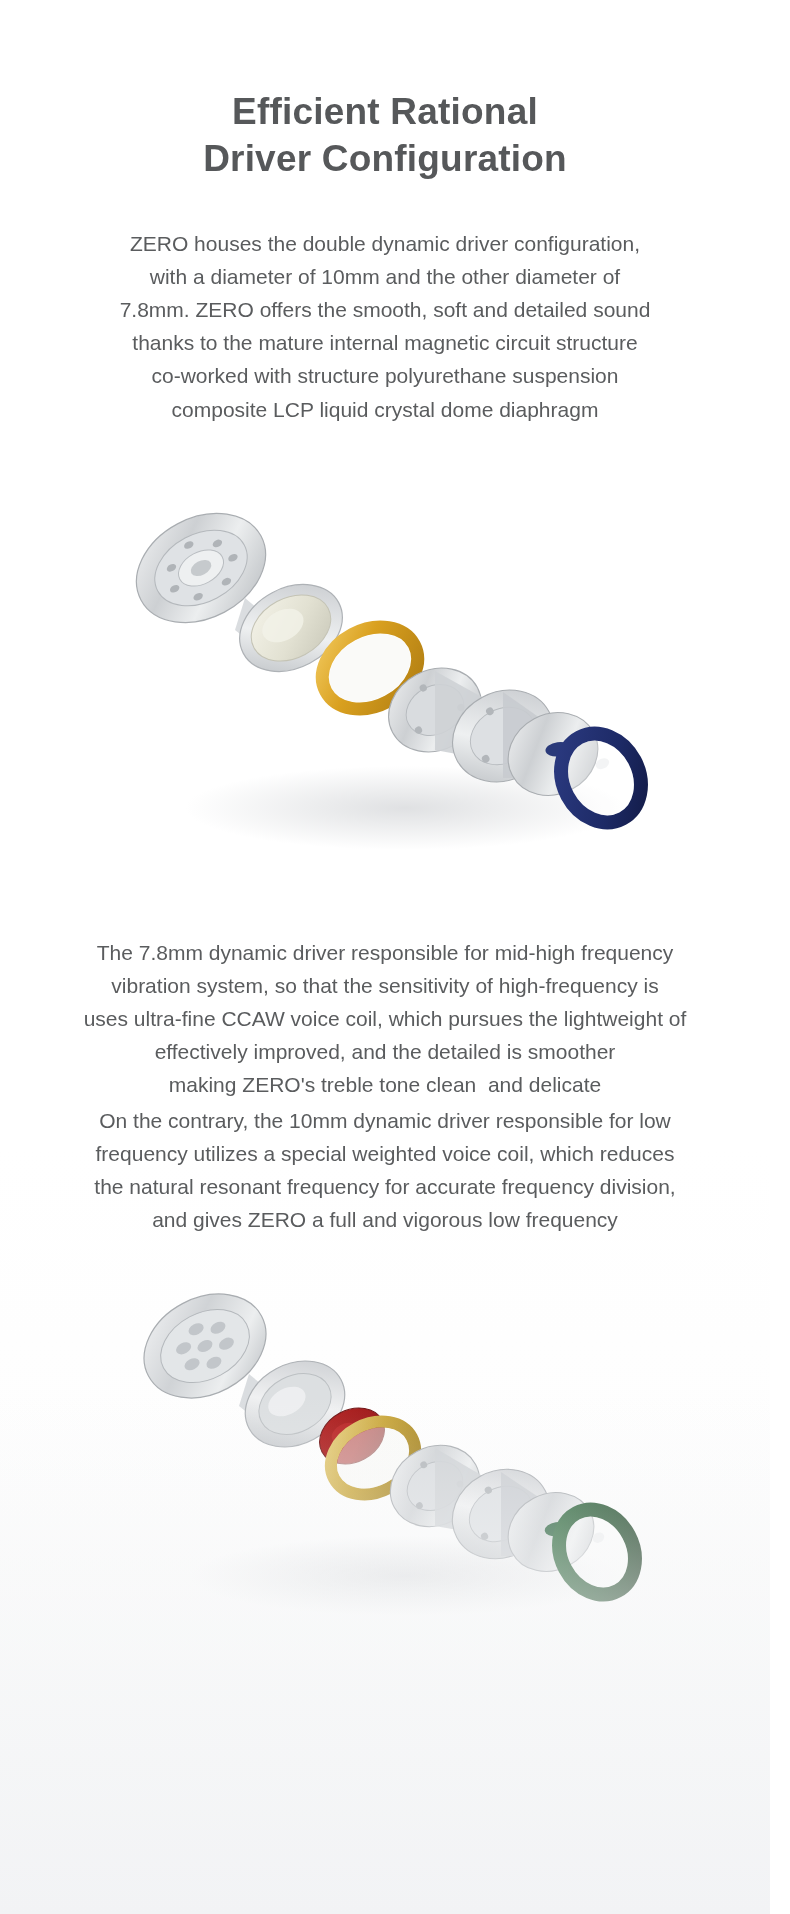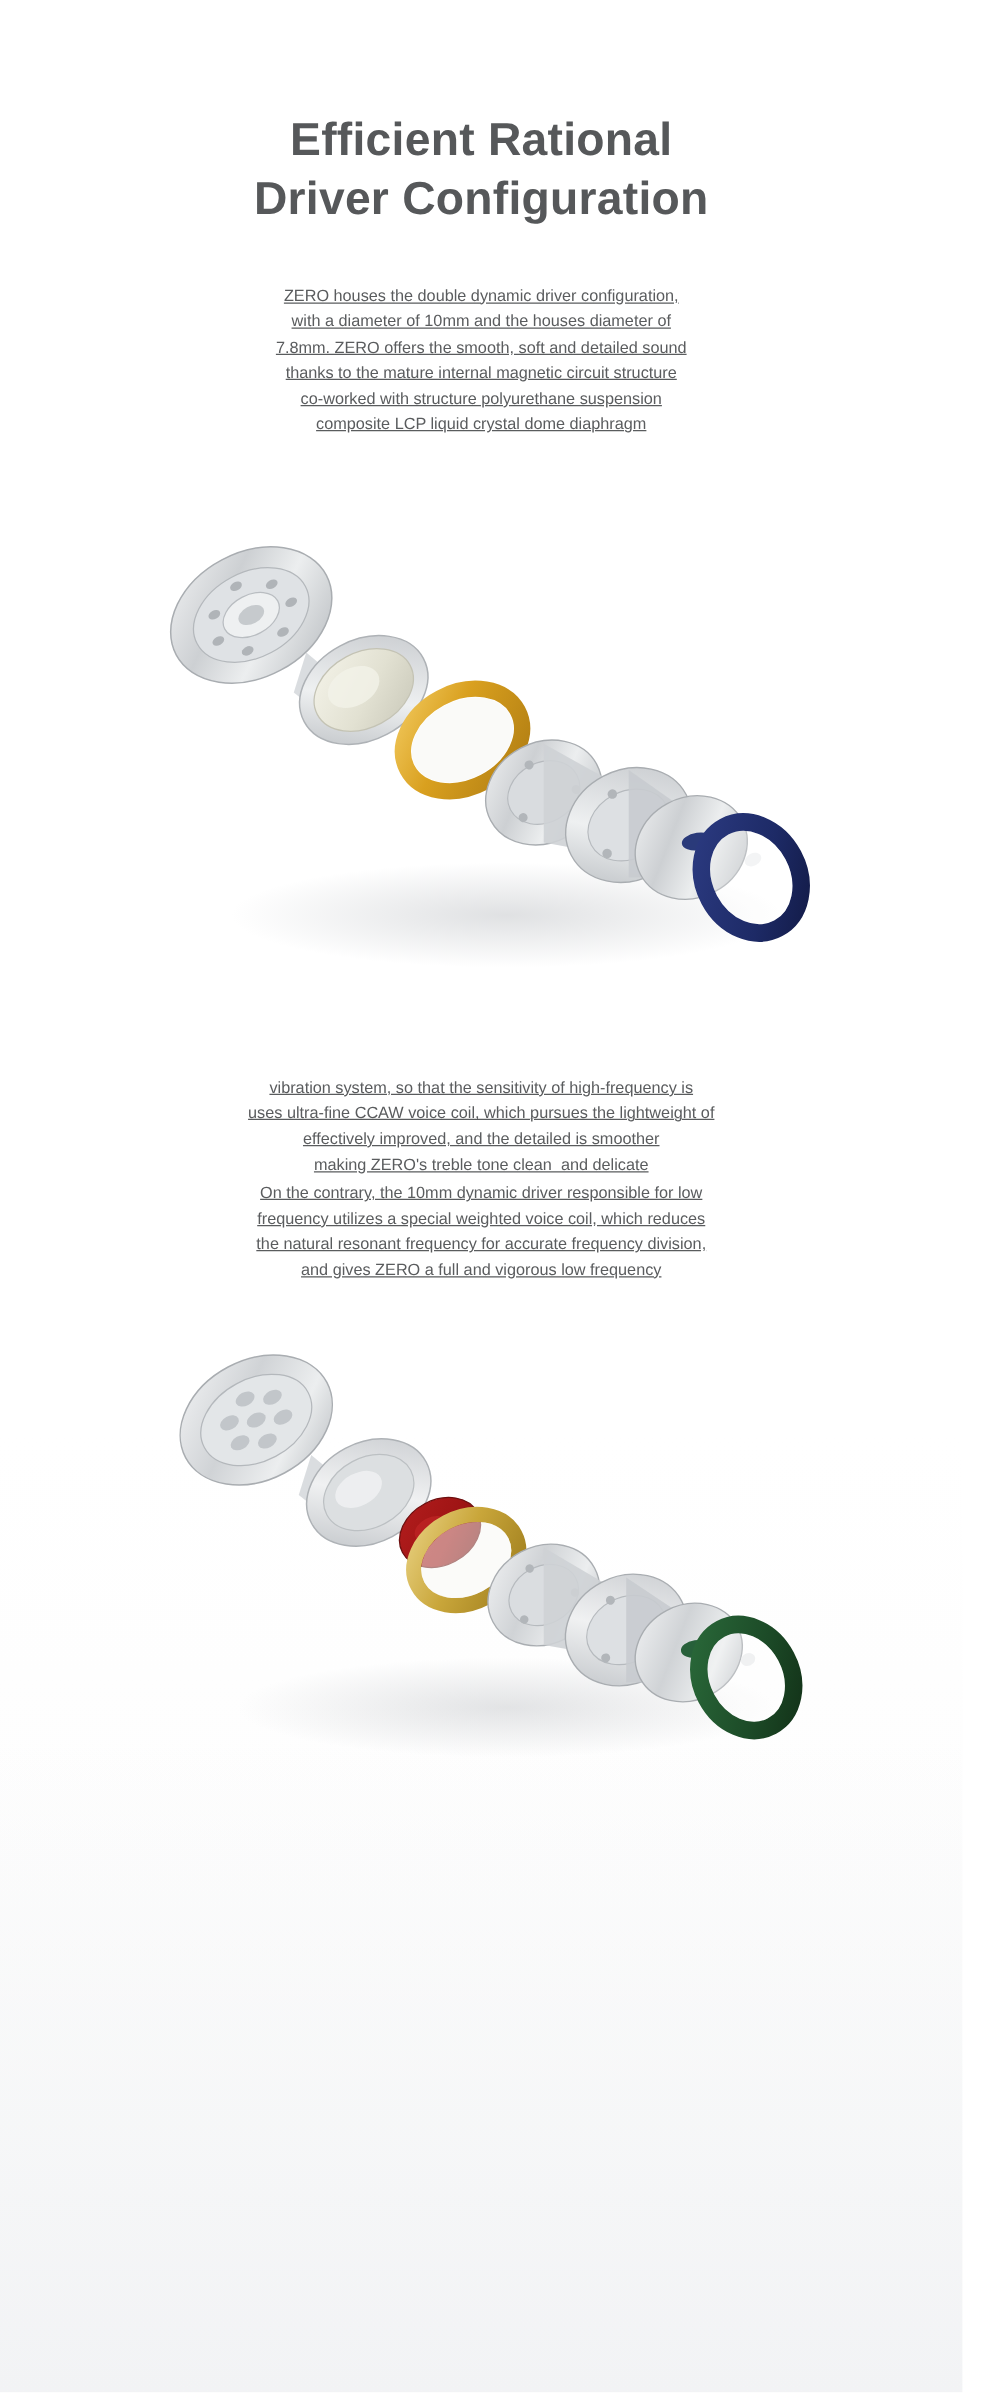--- a/index.html
+++ b/index.html
@@ -35,24 +35,23 @@
   }
   .heading .line {
     display: block;
   }
 
   
   .para {
     margin: 0 auto;
     text-align: center;
     color: #5a5c5e;
-    font-size: 13px;
+    font-size: 21px;
     line-height: 1.58;
     font-weight: 400;
-    text-decoration: underline;
   }
   .para .line { display: block; white-space: pre; }
 
   #intro-para {
     width: 700px;
     padding-top: 44px;
   }
 
   
   .illus {
@@ -96,21 +95,21 @@
 
 <div class="page">
 
   <h1 class="heading">
     <span class="line">Efficient Rational</span>
     <span class="line">Driver Configuration</span>
   </h1>
 
   <div class="para" id="intro-para">
     <span class="line">ZERO houses the double dynamic driver configuration,</span>
-    <span class="line">with a diameter of 10mm and the houses diameter of</span>
+    <span class="line">with a diameter of 10mm and the other diameter of</span>
     <span class="line">7.8mm. ZERO offers the smooth, soft and detailed sound</span>
     <span class="line">thanks to the mature internal magnetic circuit structure</span>
     <span class="line">co-worked with structure polyurethane suspension</span>
     <span class="line">composite LCP liquid crystal dome diaphragm</span>
   </div>
 
   <div class="illus" id="illus-top">
     <svg viewBox="0 0 560 400" xmlns="http://www.w3.org/2000/svg">
       <defs>
         <linearGradient id="metalA" x1="0" y1="0" x2="1" y2="1">
@@ -202,20 +201,21 @@
 
       <g transform="translate(496,300) rotate(-28)">
         <ellipse cx="0" cy="0" rx="38" ry="46" fill="none" stroke="url(#navyRing)" stroke-width="14"></ellipse>
         <ellipse cx="0" cy="0" rx="31" ry="39" fill="#ffffff" opacity="0.25"></ellipse>
         <ellipse cx="8" cy="-12" rx="7" ry="5" fill="#f2f3f4" opacity="0.9"></ellipse>
       </g>
     </svg>
   </div>
 
   <div class="para" id="tech-para-1">
+    <span class="line">The 7.8mm dynamic driver responsible for mid-high frequency</span>
     <span class="line">vibration system, so that the sensitivity of high-frequency is</span>
     <span class="line">uses ultra-fine CCAW voice coil, which pursues the lightweight of</span>
     <span class="line">effectively improved, and the detailed is smoother</span>
     <span class="line">making ZERO's treble tone clean  and delicate</span>
   </div>
 
   <div class="para" id="tech-para-2">
     <span class="line">On the contrary, the 10mm dynamic driver responsible for low</span>
     <span class="line">frequency utilizes a special weighted voice coil, which reduces</span>
     <span class="line">the natural resonant frequency for accurate frequency division,</span>

